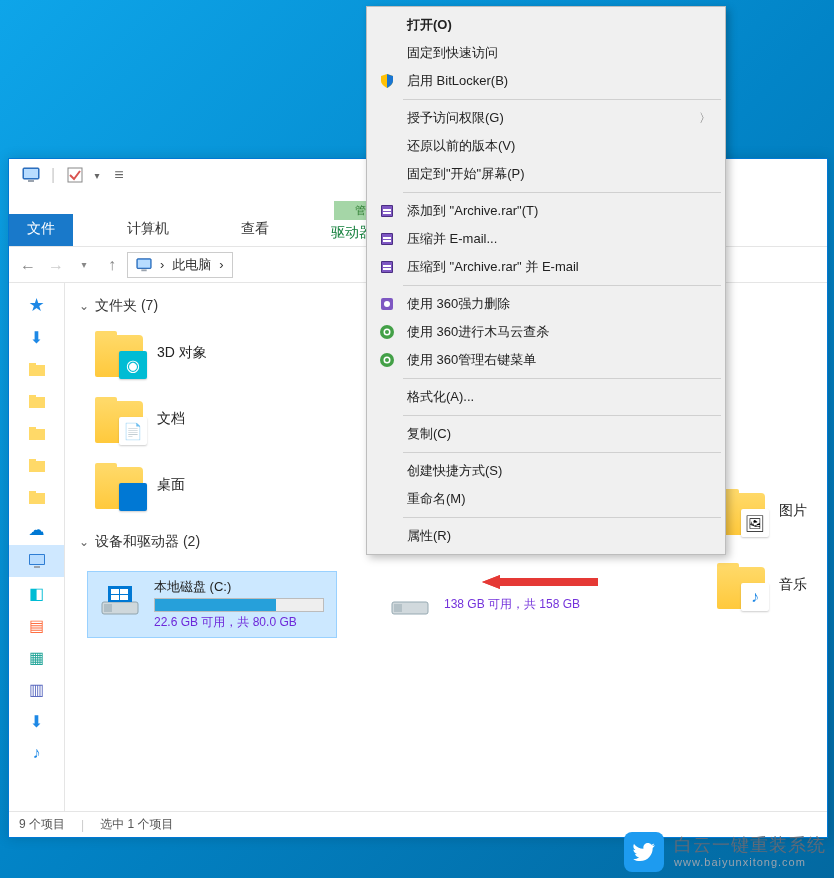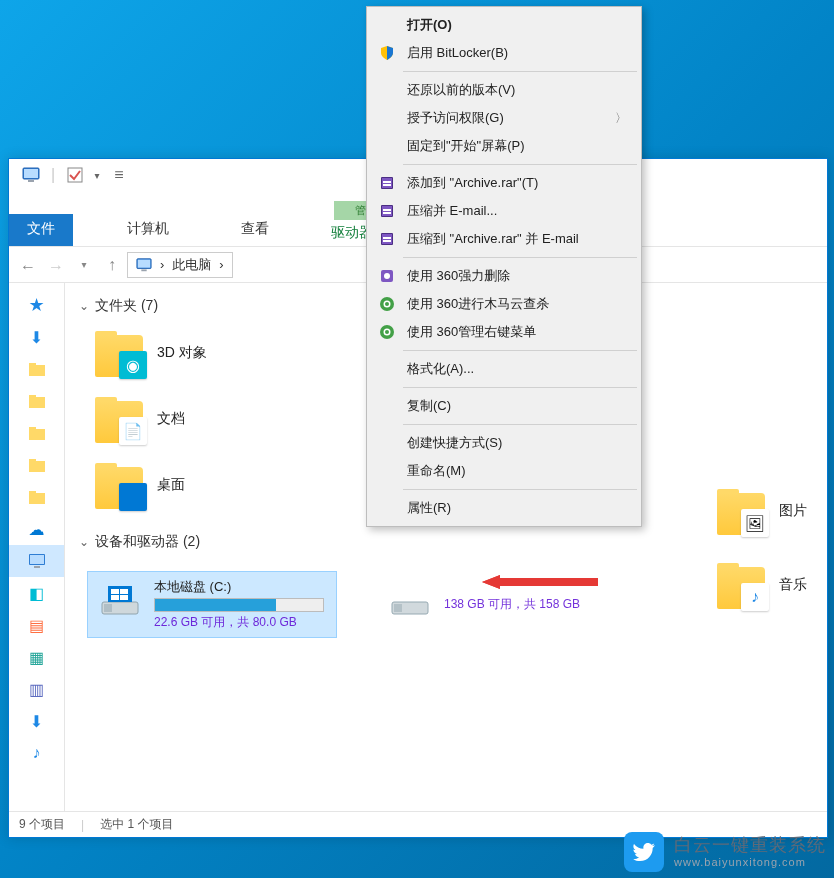--- a/index.html
+++ b/index.html
@@ -57,21 +57,21 @@
 .drive-info { display:flex; flex-direction:column; gap:2px; }
 .drive-name { font-size:13px; color:#222; }
 .drive-bar { width:170px; height:14px; border:1px solid #bcbcbc; background:#eee; }
 .drive-bar-fill { height:100%; background:#26a0da; }
 .drive-text { font-size:12px; color:#6d28d9; }
 
 
 .statusbar { position:absolute; left:0; right:0; bottom:0; height:26px; border-top:1px solid #e5e5e5; display:flex; align-items:center; padding:0 10px; gap:16px; font-size:12px; color:#555; background:#fff; }
 
 
-.ctxmenu { position:absolute; left:366px; top:6px; width:276px; background:#f0f0f0; border:1px solid #bdbdbd; box-shadow:3px 3px 8px rgba(0,0,0,0.25); padding:4px 2px; }
+.ctxmenu { position:absolute; left:366px; top:6px; width:360px; background:#f0f0f0; border:1px solid #bdbdbd; box-shadow:3px 3px 8px rgba(0,0,0,0.25); padding:4px 2px; }
 .ctx-item { display:flex; align-items:center; gap:10px; height:28px; padding:0 12px 0 8px; font-size:13px; color:#222; }
 .ctx-item .ico { width:20px; height:20px; display:flex; align-items:center; justify-content:center; font-size:14px; }
 .ctx-item .arrow { margin-left:auto; color:#666; font-size:12px; }
 .ctx-sep { height:1px; background:#d0d0d0; margin:4px 2px 4px 34px; }
 .ctx-item.bold { font-weight:600; }
 
 
 .red-arrow { position:absolute; left:480px; top:569px; }
 
 
@@ -330,37 +330,41 @@
   </div>
 
 </div>
 
 <div class="ctxmenu" id="ctxmenu">
     <div class="ctx-item bold">
       <span class="ico"></span>
       <span>打开(O)</span>
     </div>
     <div class="ctx-item">
+      <span class="ico"></span>
+      <span>固定到快速访问</span>
+    </div>
+    <div class="ctx-item">
       <span class="ico">
         <svg width="16" height="16" viewBox="0 0 16 16">
           <path d="M8 1 L14 3 V8 C14 12 8 15 8 15 C8 15 2 12 2 8 V3 Z" fill="#ffc107"></path>
           <path d="M8 1 L14 3 V8 C14 12 8 15 8 15 V1 Z" fill="#1976d2"></path>
         </svg>
       </span>
       <span>启用 BitLocker(B)</span>
     </div>
     <div class="ctx-sep"></div>
     <div class="ctx-item">
       <span class="ico"></span>
-      <span>还原以前的版本(V)</span>
-    </div>
-    <div class="ctx-item">
-      <span class="ico"></span>
       <span>授予访问权限(G)</span>
       <span class="arrow">〉</span>
+    </div>
+    <div class="ctx-item">
+      <span class="ico"></span>
+      <span>还原以前的版本(V)</span>
     </div>
     <div class="ctx-item">
       <span class="ico"></span>
       <span>固定到"开始"屏幕(P)</span>
     </div>
     <div class="ctx-sep"></div>
     <div class="ctx-item">
       <span class="ico">
         <svg width="16" height="16" viewBox="0 0 16 16">
           <rect x="2" y="2" width="12" height="12" fill="#4b2e83" rx="1"></rect>

